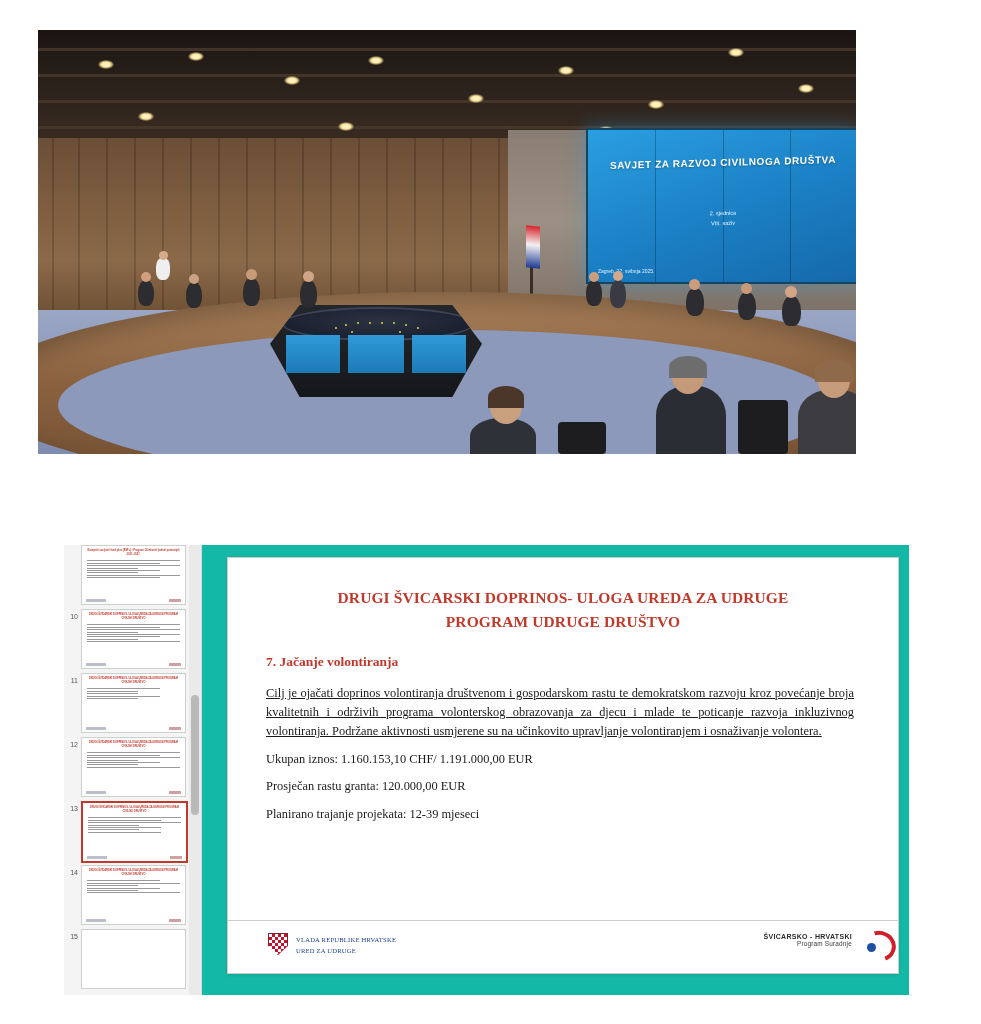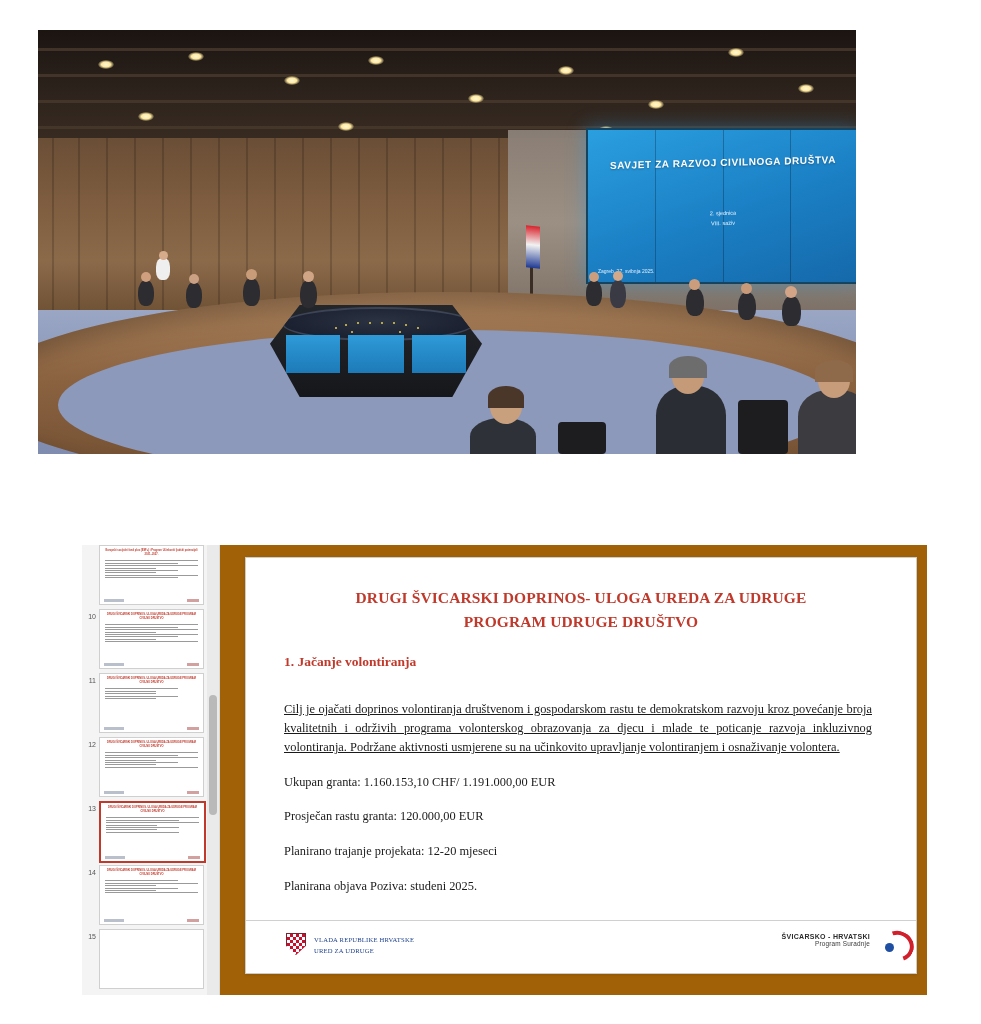--- a/index.html
+++ b/index.html
@@ -122,22 +122,22 @@
     position: absolute; border-radius: 48% 48% 40% 40%;
     background: #2c2c31;
   }
   .head { position: absolute; border-radius: 50%; }
   .chair {
     position: absolute; background: #1d1d20; border-radius: 4px;
   }
 
   
   .slidearea {
-    position: absolute; left: 82px; top: 545px; width: 845px; height: 450px;
-    background: #a16207;
+    position: absolute; left: 64px; top: 545px; width: 845px; height: 450px;
+    background: #14b8a6;
   }
   .thumbs {
     position: absolute; left: 0; top: 0; width: 125px; height: 450px;
     background: #f4f4f4; border-right: 1px solid #d9d9d9;
     overflow: hidden;
   }
   .thumbrow {
     position: relative; width: 125px; height: 64px; display: flex; align-items: flex-start;
   }
   .thumbnum {
@@ -190,21 +190,21 @@
   .slide h2 {
     margin: 0; padding: 20px 0 0 38px;
     color: #c0392b; font-family: "Liberation Serif", serif;
     font-size: 13.5px; font-weight: bold;
   }
   .slide .body {
     padding: 14px 44px 0 38px;
     font-family: "Liberation Serif", serif;
     font-size: 12.4px; color: #1a1a1a; line-height: 1.52;
   }
-  .slide .body p { margin: 16px 0 9px 0; text-align: justify; }
+  .slide .body p { margin: 0 0 9px 0; text-align: justify; }
   .slide .body p.plain { text-align: left; }
   .u { text-decoration: underline; }
 
   .slidefoot {
     position: absolute; left: 0; right: 0; bottom: 0; height: 52px;
     border-top: 1px solid #d0d0d0;
   }
   .coat {
     position: absolute; left: 40px; top: 12px; width: 20px; height: 24px;
   }
@@ -501,27 +501,26 @@
 
     <div class="scrollbar">
       <div class="scrollthumb"></div>
     </div>
 
     <div class="slide">
       <h1>
         <span>DRUGI ŠVICARSKI DOPRINOS- ULOGA UREDA ZA UDRUGE</span><br>
         <span>PROGRAM UDRUGE DRUŠTVO</span>
       </h1>
-      <h2>1. Jačanje volontiranja</h2>
+      <h2>7. Jačanje volontiranja</h2>
       <div class="body">
         <p class="u">Cilj je ojačati doprinos volontiranja društvenom i gospodarskom rastu te demokratskom razvoju kroz povećanje broja kvalitetnih i održivih programa volonterskog obrazovanja za djecu i mlade te poticanje razvoja inkluzivnog volontiranja. Podržane aktivnosti usmjerene su na učinkovito upravljanje volontiranjem i osnaživanje volontera.</p>
-        <p class="plain">Ukupan granta: 1.160.153,10 CHF/ 1.191.000,00 EUR</p>
+        <p class="plain">Ukupan iznos: 1.160.153,10 CHF/ 1.191.000,00 EUR</p>
         <p class="plain">Prosječan rastu granta: 120.000,00 EUR</p>
-        <p class="plain">Planirano trajanje projekata: 12-20 mjeseci</p>
-        <p class="plain">Planirana objava Poziva: studeni 2025.</p>
+        <p class="plain">Planirano trajanje projekata: 12-39 mjeseci</p>
       </div>
 
       <div class="slidefoot">
         <div class="coat">
           <div class="shield"></div>
         </div>
         <div class="gov-text">
           <div>VLADA REPUBLIKE HRVATSKE</div>
           <div>URED ZA UDRUGE</div>
         </div>

